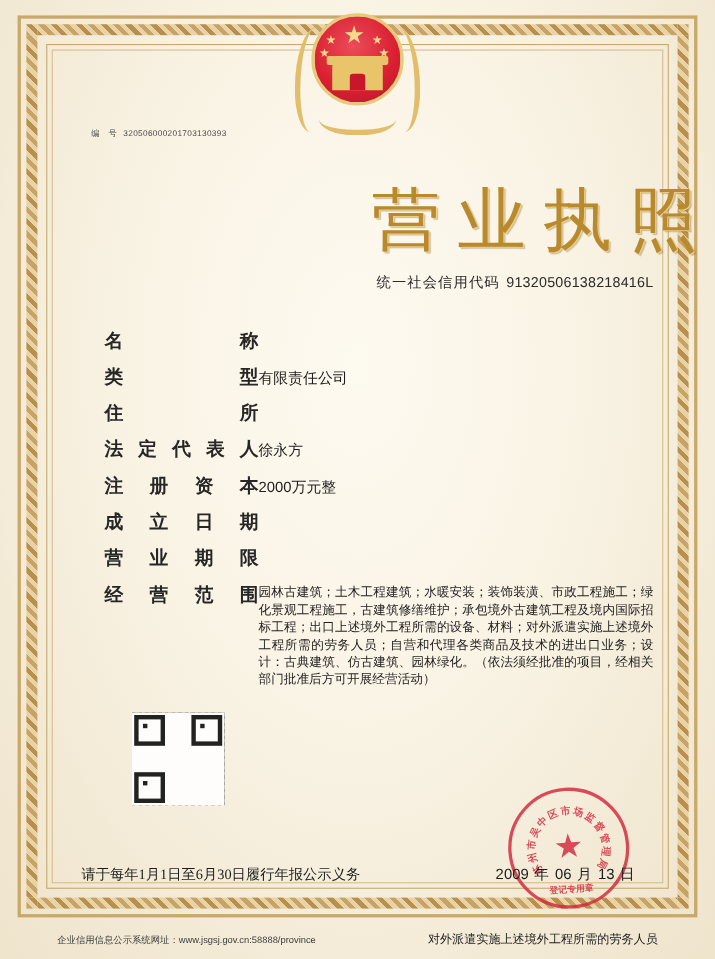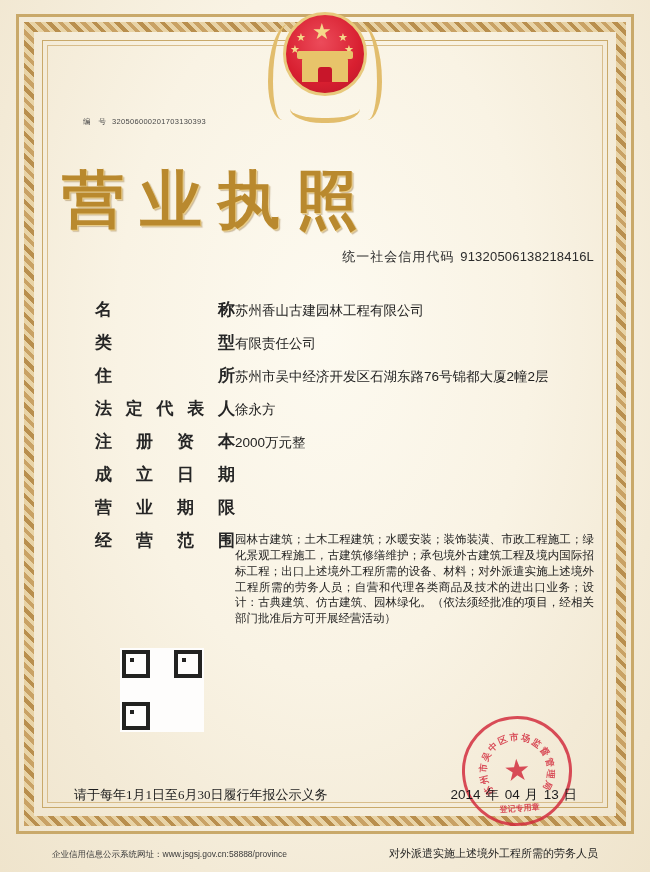--- a/index.html
+++ b/index.html
@@ -136,24 +136,24 @@
     letter-spacing: 0.3px;
     white-space: nowrap;
   }
   .serial .label { letter-spacing: 3px; margin-right: 3px; }
 
   
   .title {
     position: absolute;
     left: 0; right: 0;
     top: 158px;
-    text-align: left;
+    text-align: right;
     font-family: "DejaVu Serif", serif;
     font-size: 62px;
-    font-weight: bold;
+    font-weight: normal;
     letter-spacing: 16px;
     text-indent: 16px;
     color: #b9892e;
     text-shadow:
       1px 1px 0 #e9cd8a,
       2px 2px 1px rgba(120, 80, 20, .35);
     padding-left: 46px;
   }
 
   
@@ -347,37 +347,35 @@
     <span class="cc-label">统一社会信用代码</span><span class="cc-value">91320506138218416L</span>
   </div>
 
   <div class="fields">
 
     <div class="row">
       <div class="key">
           <span>名</span>
           <span>称</span>
         </div>
-      <div class="val">苏州香山古建园林工程有限公司</div>
     </div>
 
     <div class="row">
       <div class="key">
           <span>类</span>
           <span>型</span>
         </div>
       <div class="val">有限责任公司</div>
     </div>
 
     <div class="row">
       <div class="key">
           <span>住</span>
           <span>所</span>
         </div>
-      <div class="val">苏州市吴中经济开发区石湖东路76号锦都大厦2幢2层</div>
     </div>
 
     <div class="row">
       <div class="key">
           <span>法</span>
           <span>定</span>
           <span>代</span>
           <span>表</span>
           <span>人</span>
         </div>
@@ -453,23 +451,23 @@
         <span style="transform: rotate(80deg) translate(-50%, -40px) rotate(0deg);">管</span>
         <span style="transform: rotate(100deg) translate(-50%, -40px) rotate(0deg);">理</span>
         <span style="transform: rotate(120deg) translate(-50%, -40px) rotate(0deg);">局</span>
       </div>
     <div class="seal-bottom">登记专用章</div>
   </div>
 
   <div class="notice">请于每年1月1日至6月30日履行年报公示义务</div>
 
   <div class="date">
-    <i>2014</i>
+    <i>2009</i>
     <span>年</span>
-    <i>04</i>
+    <i>06</i>
     <span>月</span>
     <i>13</i>
     <span>日</span>
   </div>
 
   <div class="footer-left">企业信用信息公示系统网址：www.jsgsj.gov.cn:58888/province</div>
   <div class="footer-right">对外派遣实施上述境外工程所需的劳务人员</div>
 
 </div>
 

